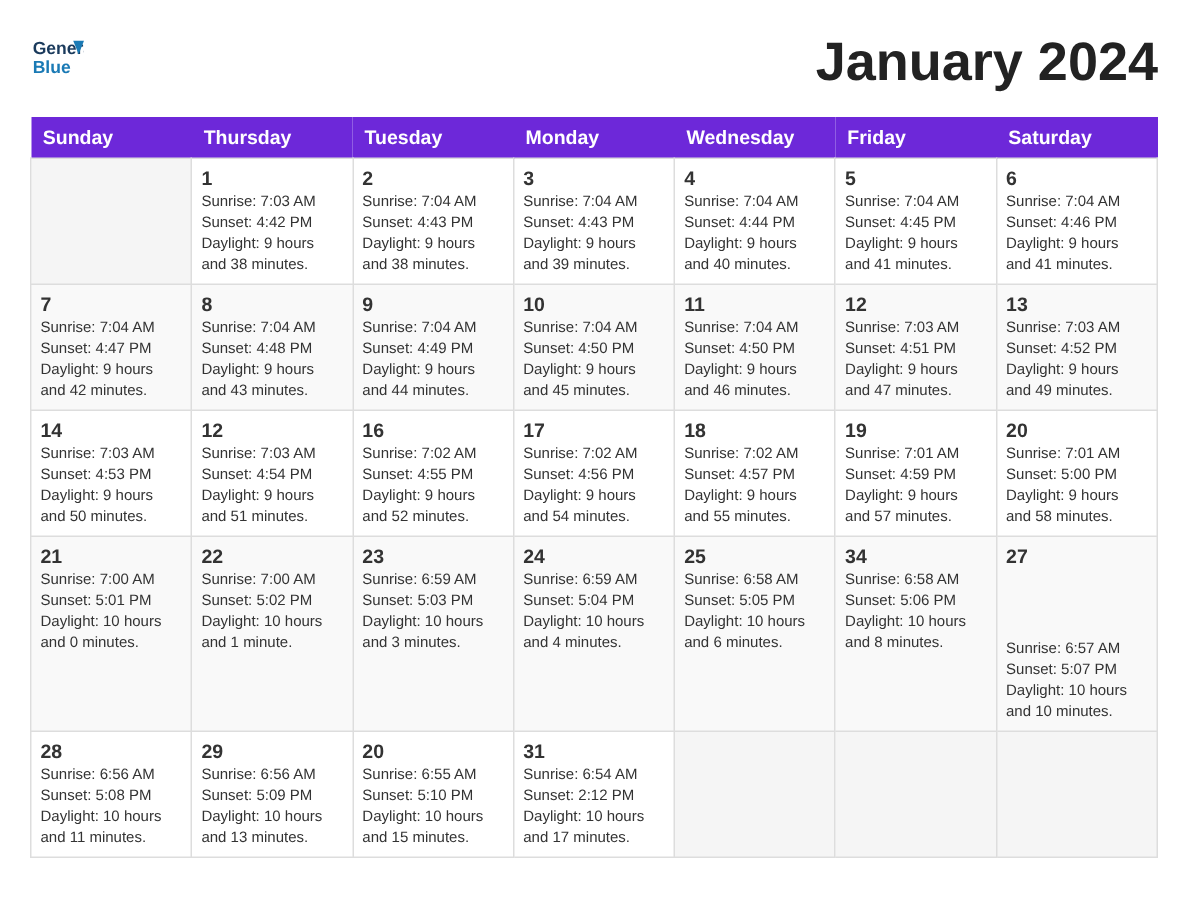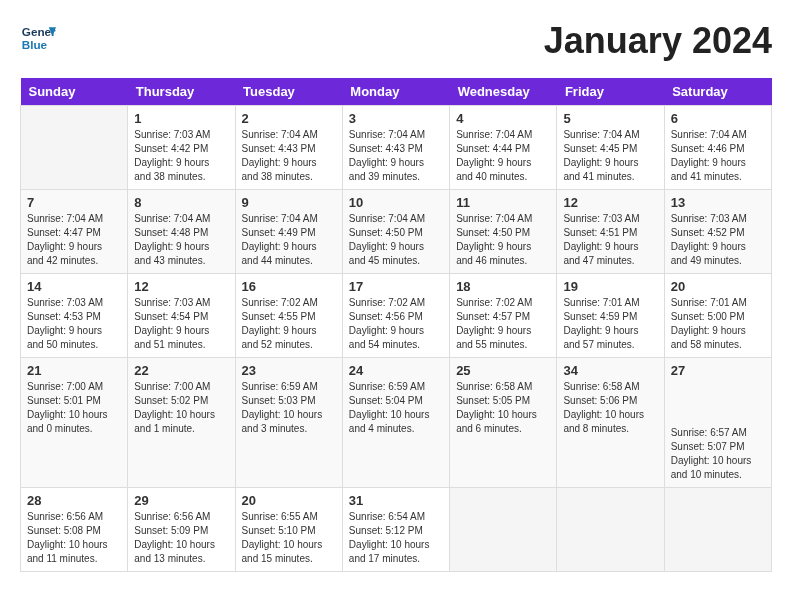--- a/index.html
+++ b/index.html
@@ -324,21 +324,21 @@
         <td>
           <span class="day-num">20</span>
           <div class="day-info" style="white-space: pre-line;">Sunrise: 6:55 AM
 Sunset: 5:10 PM
 Daylight: 10 hours
 and 15 minutes.</div>
         </td>
         <td>
           <span class="day-num">31</span>
           <div class="day-info" style="white-space: pre-line;">Sunrise: 6:54 AM
-Sunset: 5:12 PM
+Sunset: 2:12 PM
 Daylight: 10 hours
 and 17 minutes.</div>
         </td>
         <td class="empty-cell"></td>
         <td class="empty-cell"></td>
         <td class="empty-cell"></td>
       </tr>
     </tbody>
 </table>
 

